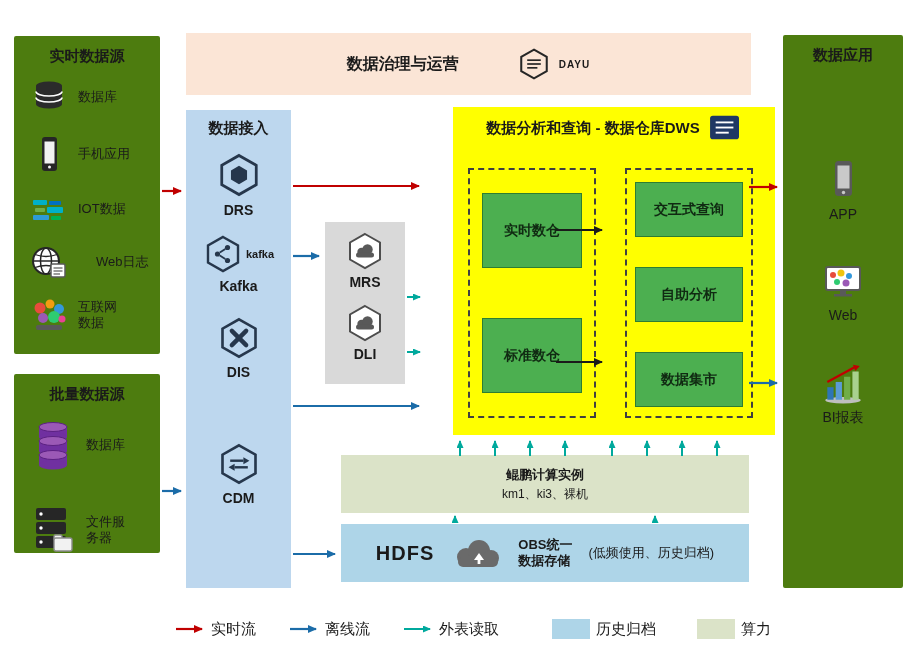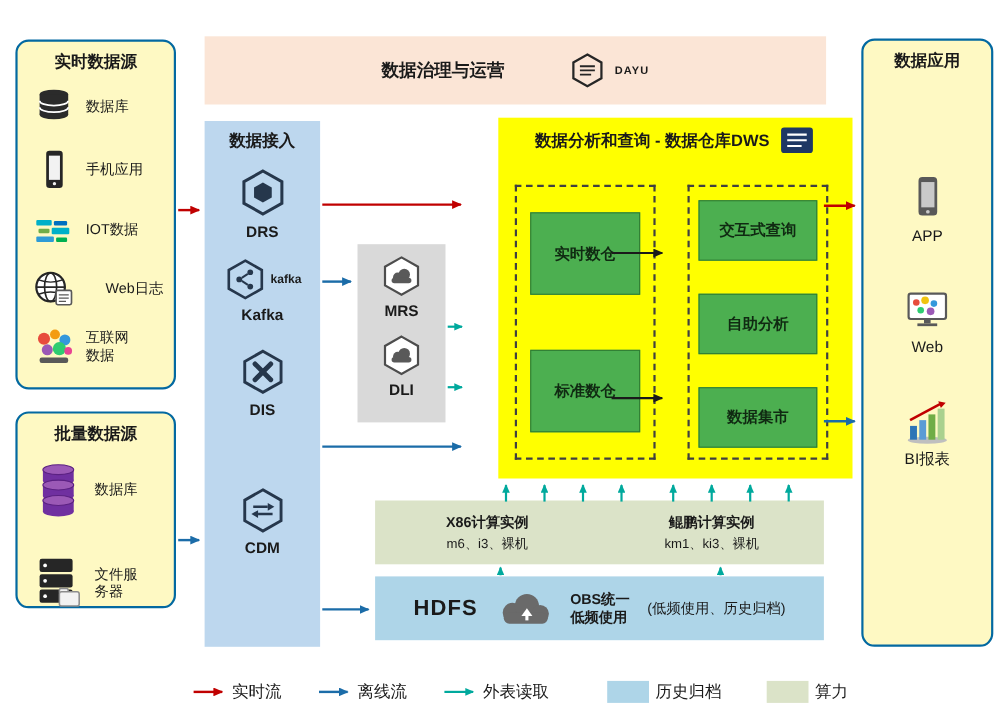--- a/index.html
+++ b/index.html
@@ -3,21 +3,21 @@
 <meta charset="utf-8">
 <style>
   html,body{margin:0;padding:0;background:#fff;}
   .canvas{
     position:relative;width:914px;height:651px;background:#ffffff;
     font-family:"Liberation Sans","DejaVu Sans",sans-serif;color:#1a1a1a;overflow:hidden;
   }
   .overlay{position:absolute;left:0;top:0;width:914px;height:651px;pointer-events:none;z-index:9;}
 
   
-  .panel{position:absolute;background:#fef9c3;border:2px solid #0369a1;border-radius:12px;box-sizing:border-box;}
+  .panel{position:absolute;background:#4d7c0f;border:2px solid #4d7c0f;border-radius:2px;box-sizing:border-box;}
   .panel-title{font-weight:bold;font-size:15px;text-align:center;margin-top:9px;}
   .p-row{position:absolute;left:13px;display:flex;align-items:center;gap:9px;}
   .p-label{font-size:13px;line-height:1.25;}
   .wrap-48{width:50px;}
 
   #panel-realtime{left:14px;top:36px;width:146px;height:318px;}
   #panel-batch{left:14px;top:374px;width:146px;height:179px;}
   #panel-apps{left:783px;top:35px;width:120px;height:553px;}
 
   
@@ -289,42 +289,38 @@
     <div class="green-box" id="gb-q2">
       <span>自助分析</span>
     </div>
     <div class="green-box" id="gb-q3">
       <span>数据集市</span>
     </div>
   </div>
 
   <div id="compute-box">
     <div class="half">
-      <span class="ci-title">X86计算实例</span>
-      <span class="ci-detail">m6、i3、裸机</span>
-    </div>
-    <div class="half">
       <span class="ci-title">鲲鹏计算实例</span>
       <span class="ci-detail">km1、ki3、裸机</span>
     </div>
   </div>
 
   <div id="hdfs-box">
     <span class="hdfs-label">HDFS</span>
     <svg width="52" height="36" viewBox="0 0 52 36">
       <circle cx="16" cy="22" r="9" fill="#6a6a6a"></circle>
       <circle cx="29" cy="16" r="11" fill="#6a6a6a"></circle>
       <circle cx="41" cy="23" r="8" fill="#6a6a6a"></circle>
       <rect x="8" y="22" width="40" height="10" rx="5" fill="#6a6a6a"></rect>
       <polygon points="24,25 29,18 34,25" fill="#ffffff"></polygon>
       <rect x="27.6" y="25" width="2.8" height="4" fill="#ffffff"></rect>
     </svg>
     <span class="obs-col">
       <span class="obs-line">OBS统一</span>
-      <span class="obs-line">低频使用</span>
+      <span class="obs-line">数据存储</span>
     </span>
     <span class="obs-note">(低频使用、历史归档)</span>
   </div>
 
   <div class="panel" id="panel-apps">
     <div class="panel-title">数据应用</div>
 
     <div class="app-item" style="top:120px;">
       <svg width="44" height="44" viewBox="0 0 44 44">
         <rect x="14" y="4" width="17" height="35" rx="3.5" fill="#595959"></rect>

